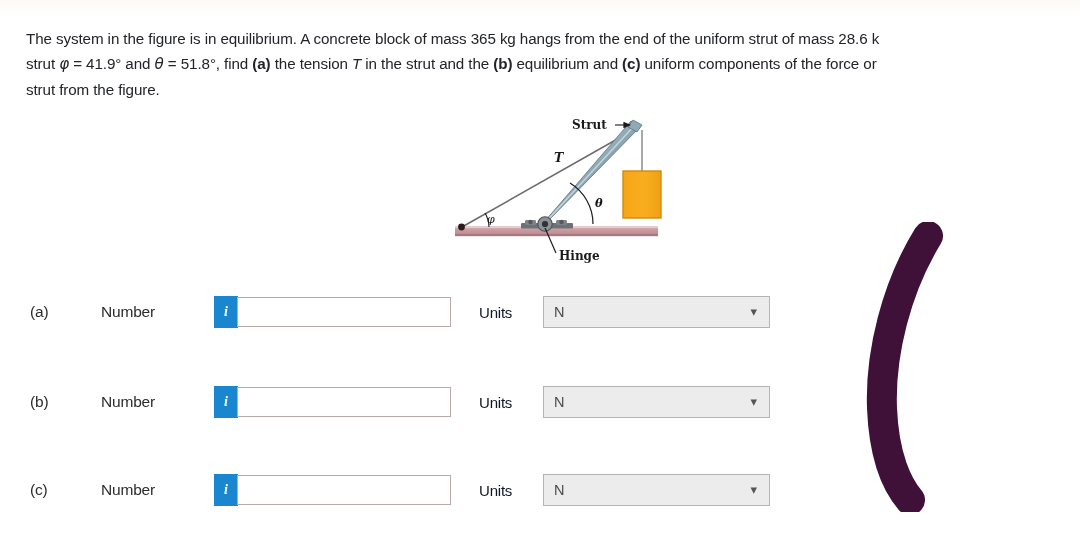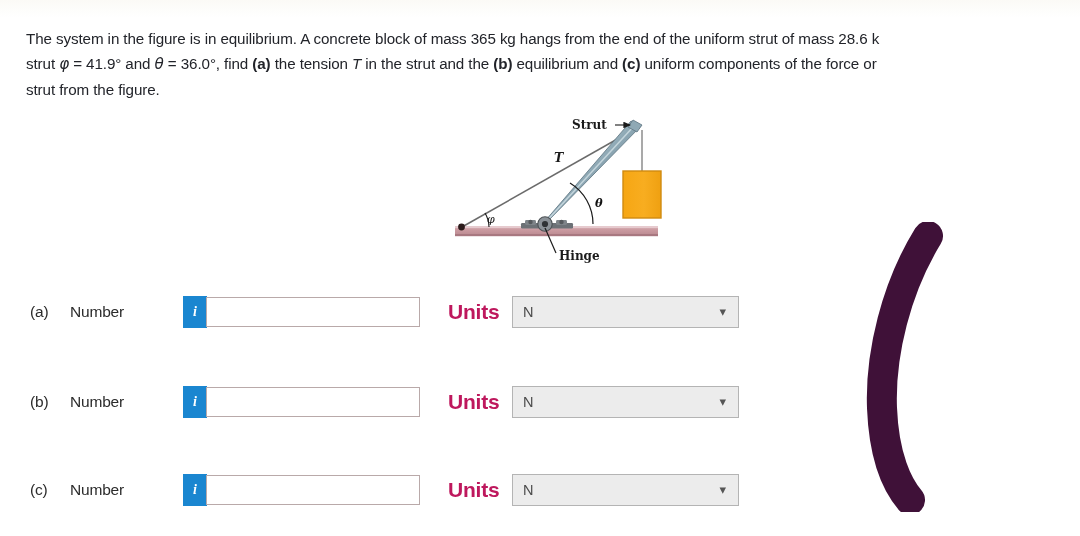--- a/index.html
+++ b/index.html
@@ -68,20 +68,21 @@
     width: 40px;
     font-size: 15.5px;
     color: #2c2c2c;
     letter-spacing: -0.2px;
   }
   .number-label {
     width: 114px;
     font-size: 15.5px;
     color: #2c2c2c;
     letter-spacing: -0.2px;
+    margin-left: 31px;
   }
 
   .info-badge {
     width: 22px;
     height: 30px;
     background: #1a86d0;
     color: #ffffff;
     font-size: 14px;
     font-weight: 700;
     font-style: italic;
@@ -103,24 +104,23 @@
     font-size: 14px;
     padding: 0 6px;
     color: #222;
     font-family: "Liberation Sans", sans-serif;
     flex: 0 0 auto;
   }
 
   .units-label {
     width: 64px;
     margin-left: 28px;
-    font-size: 21px;
-    color: #be185d;
+    font-size: 15px;
+    color: #0f172a;
     letter-spacing: -0.2px;
-    font-weight: bold;
   }
 
   .units-select {
     position: relative;
     width: 227px;
     height: 32px;
     box-sizing: border-box;
     background: #ececec;
     border: 1px solid #b4b4b4;
     display: flex;
@@ -149,21 +149,21 @@
     height: 290px;
     pointer-events: none;
   }
 </style>
 </head>
 <body>
 
 <div class="scan-band"></div>
 
 <div class="prompt"><span>The system in the figure is in equilibrium. A concrete block of mass </span><span>365 kg</span><span> hangs from the end of the uniform strut of mass </span><span>28.6 k</span>
-<span>strut </span><span class="gk">φ</span><span> = 41.9° and </span><span class="gk">θ</span><span> = 36.0°, find </span><b>(a)</b><span> the tension </span><i>T</i><span> in the strut and the </span><b>(b)</b><span> equilibrium and </span><b>(c)</b><span> uniform components of the force or</span>
+<span>strut </span><span class="gk">φ</span><span> = 41.9° and </span><span class="gk">θ</span><span> = 51.8°, find </span><b>(a)</b><span> the tension </span><i>T</i><span> in the strut and the </span><b>(b)</b><span> equilibrium and </span><b>(c)</b><span> uniform components of the force or</span>
 <span>strut from the figure.</span></div>
 
 <div class="figure">
   <svg width="250" height="152" viewBox="0 0 250 152" xmlns="http://www.w3.org/2000/svg">
     <defs>
       <linearGradient id="strutGrad" x1="0" y1="0" x2="1" y2="1">
         <stop offset="0%" stop-color="#cfe0e6"></stop>
         <stop offset="38%" stop-color="#9fb8c3"></stop>
         <stop offset="70%" stop-color="#6e8a99"></stop>
         <stop offset="100%" stop-color="#5d7d8c"></stop>

